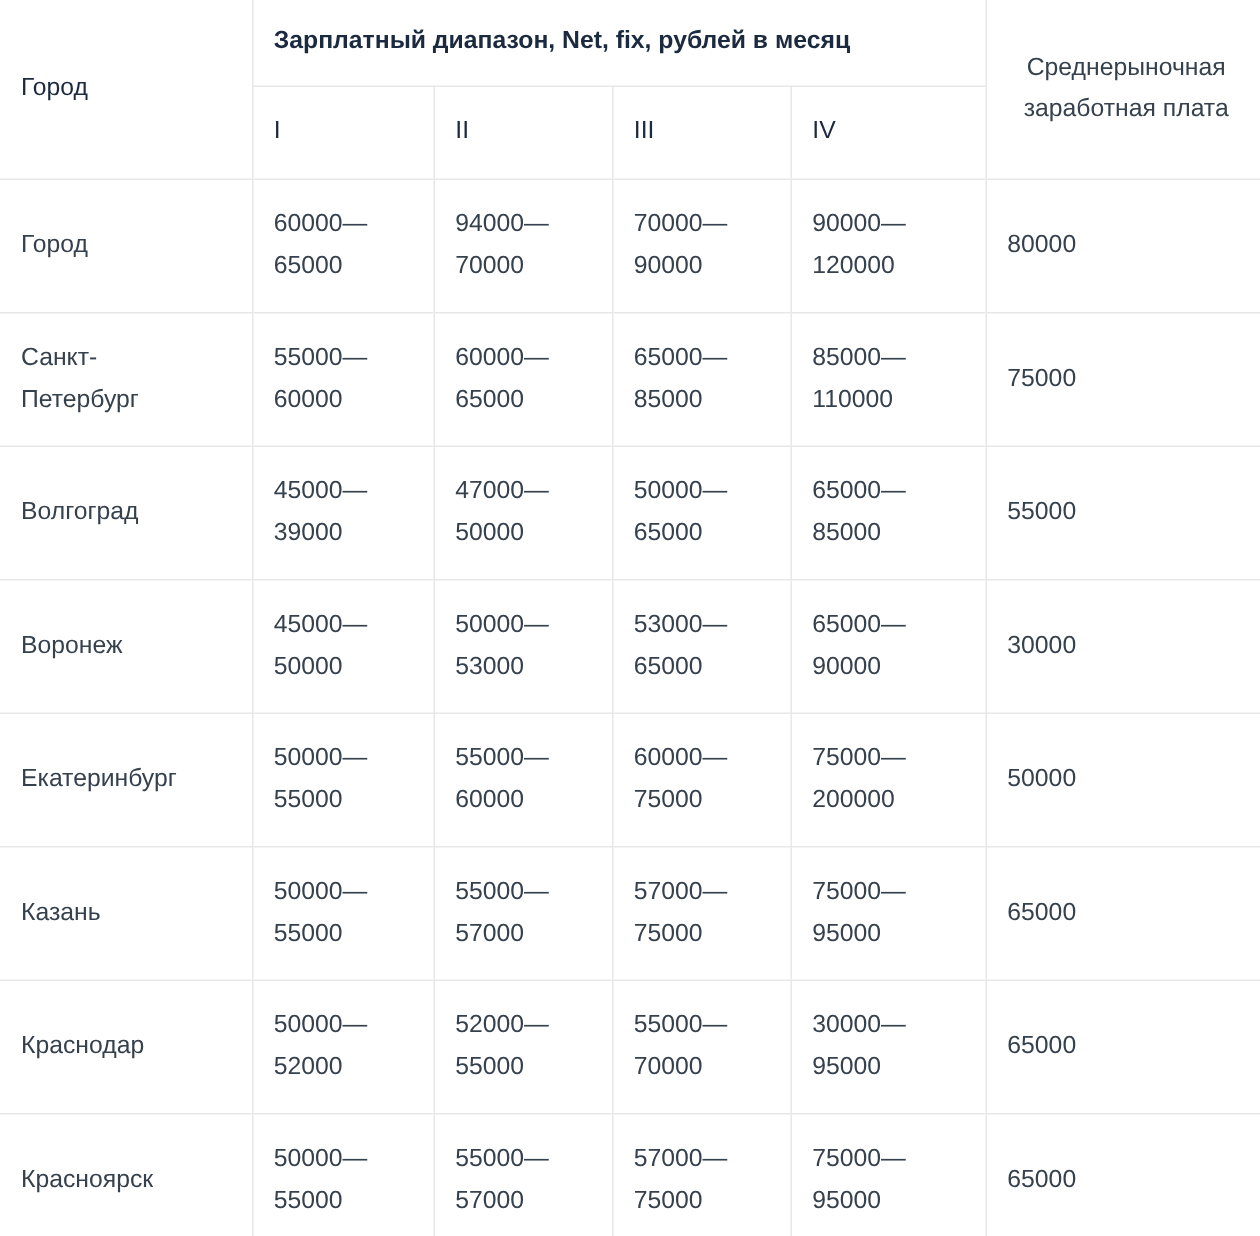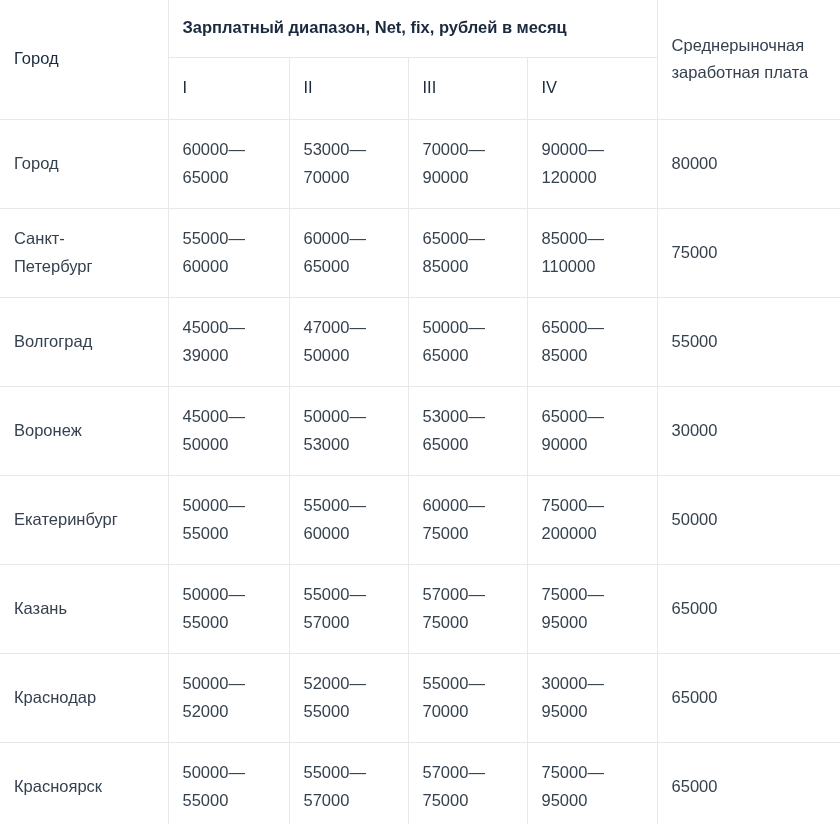--- a/index.html
+++ b/index.html
@@ -38,21 +38,21 @@
     font-weight: bold;
     color: #1b2a3e;
     font-size: 16.5px;
   }
   tr.hdr-top  { height: 57px; }
   tr.hdr-sub  { height: 62px; }
   tr.data-row { height: 89px; }
 
   .range { display: inline-block; max-width: 112px; }
   .city  { display: inline-block; max-width: 112px; }
-  .avg-head { display: inline-block; max-width: 160px; }
+  .avg-head { display: inline-block; max-width: 160px; text-align: center; }
 </style>
 </head>
 <body>
 
 <table class="salary">
   <colgroup>
     <col style="width:168px">
     <col style="width:121px">
     <col style="width:119px">
     <col style="width:119px">
@@ -68,21 +68,21 @@
     <tr class="hdr-sub">
       <th class="bold">I</th>
       <th class="bold">II</th>
       <th class="bold">III</th>
       <th class="bold">IV</th>
     </tr>
 
     <tr class="data-row">
       <td><span class="city">Город</span></td>
       <td><span class="range">60000—65000</span></td>
-      <td><span class="range">53000—70000</span></td>
+      <td><span class="range">94000—70000</span></td>
       <td><span class="range">70000—90000</span></td>
       <td><span class="range">90000—120000</span></td>
       <td>80000</td>
     </tr>
     <tr class="data-row">
       <td><span class="city">Санкт-Петербург</span></td>
       <td><span class="range">55000—60000</span></td>
       <td><span class="range">60000—65000</span></td>
       <td><span class="range">65000—85000</span></td>
       <td><span class="range">85000—110000</span></td>

